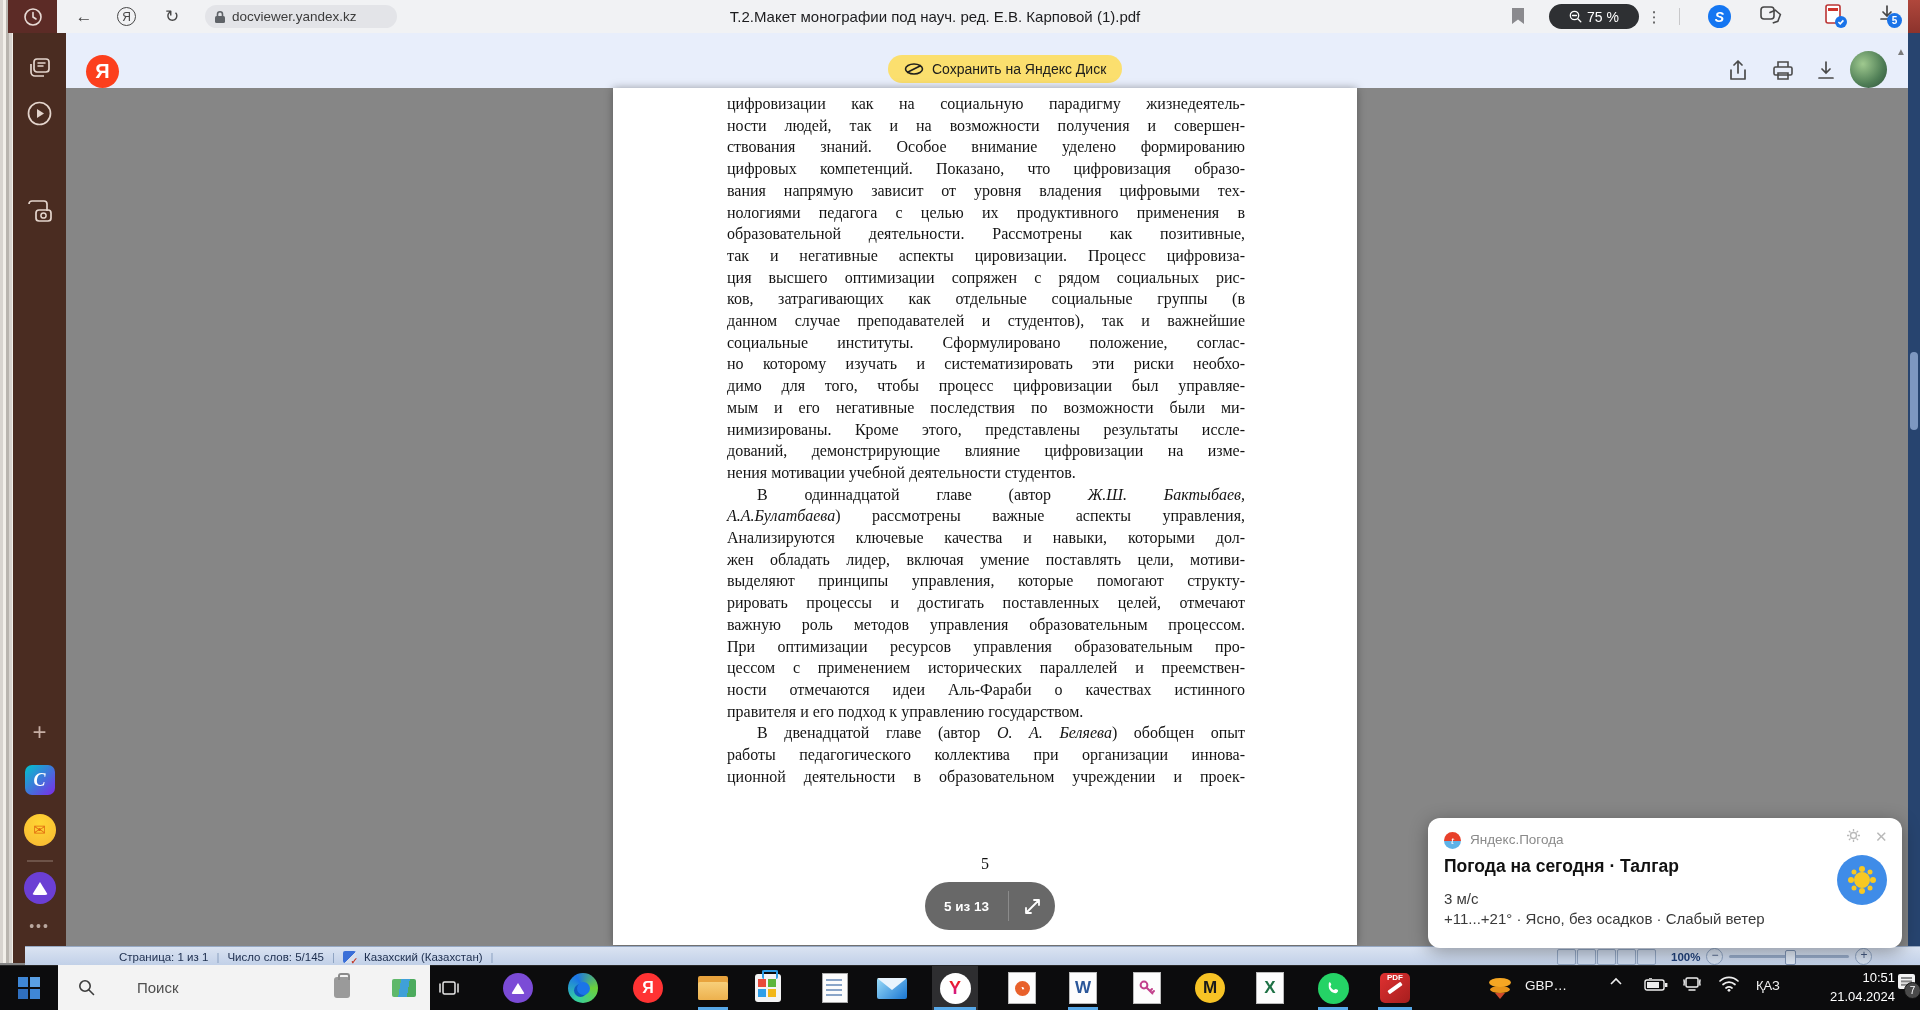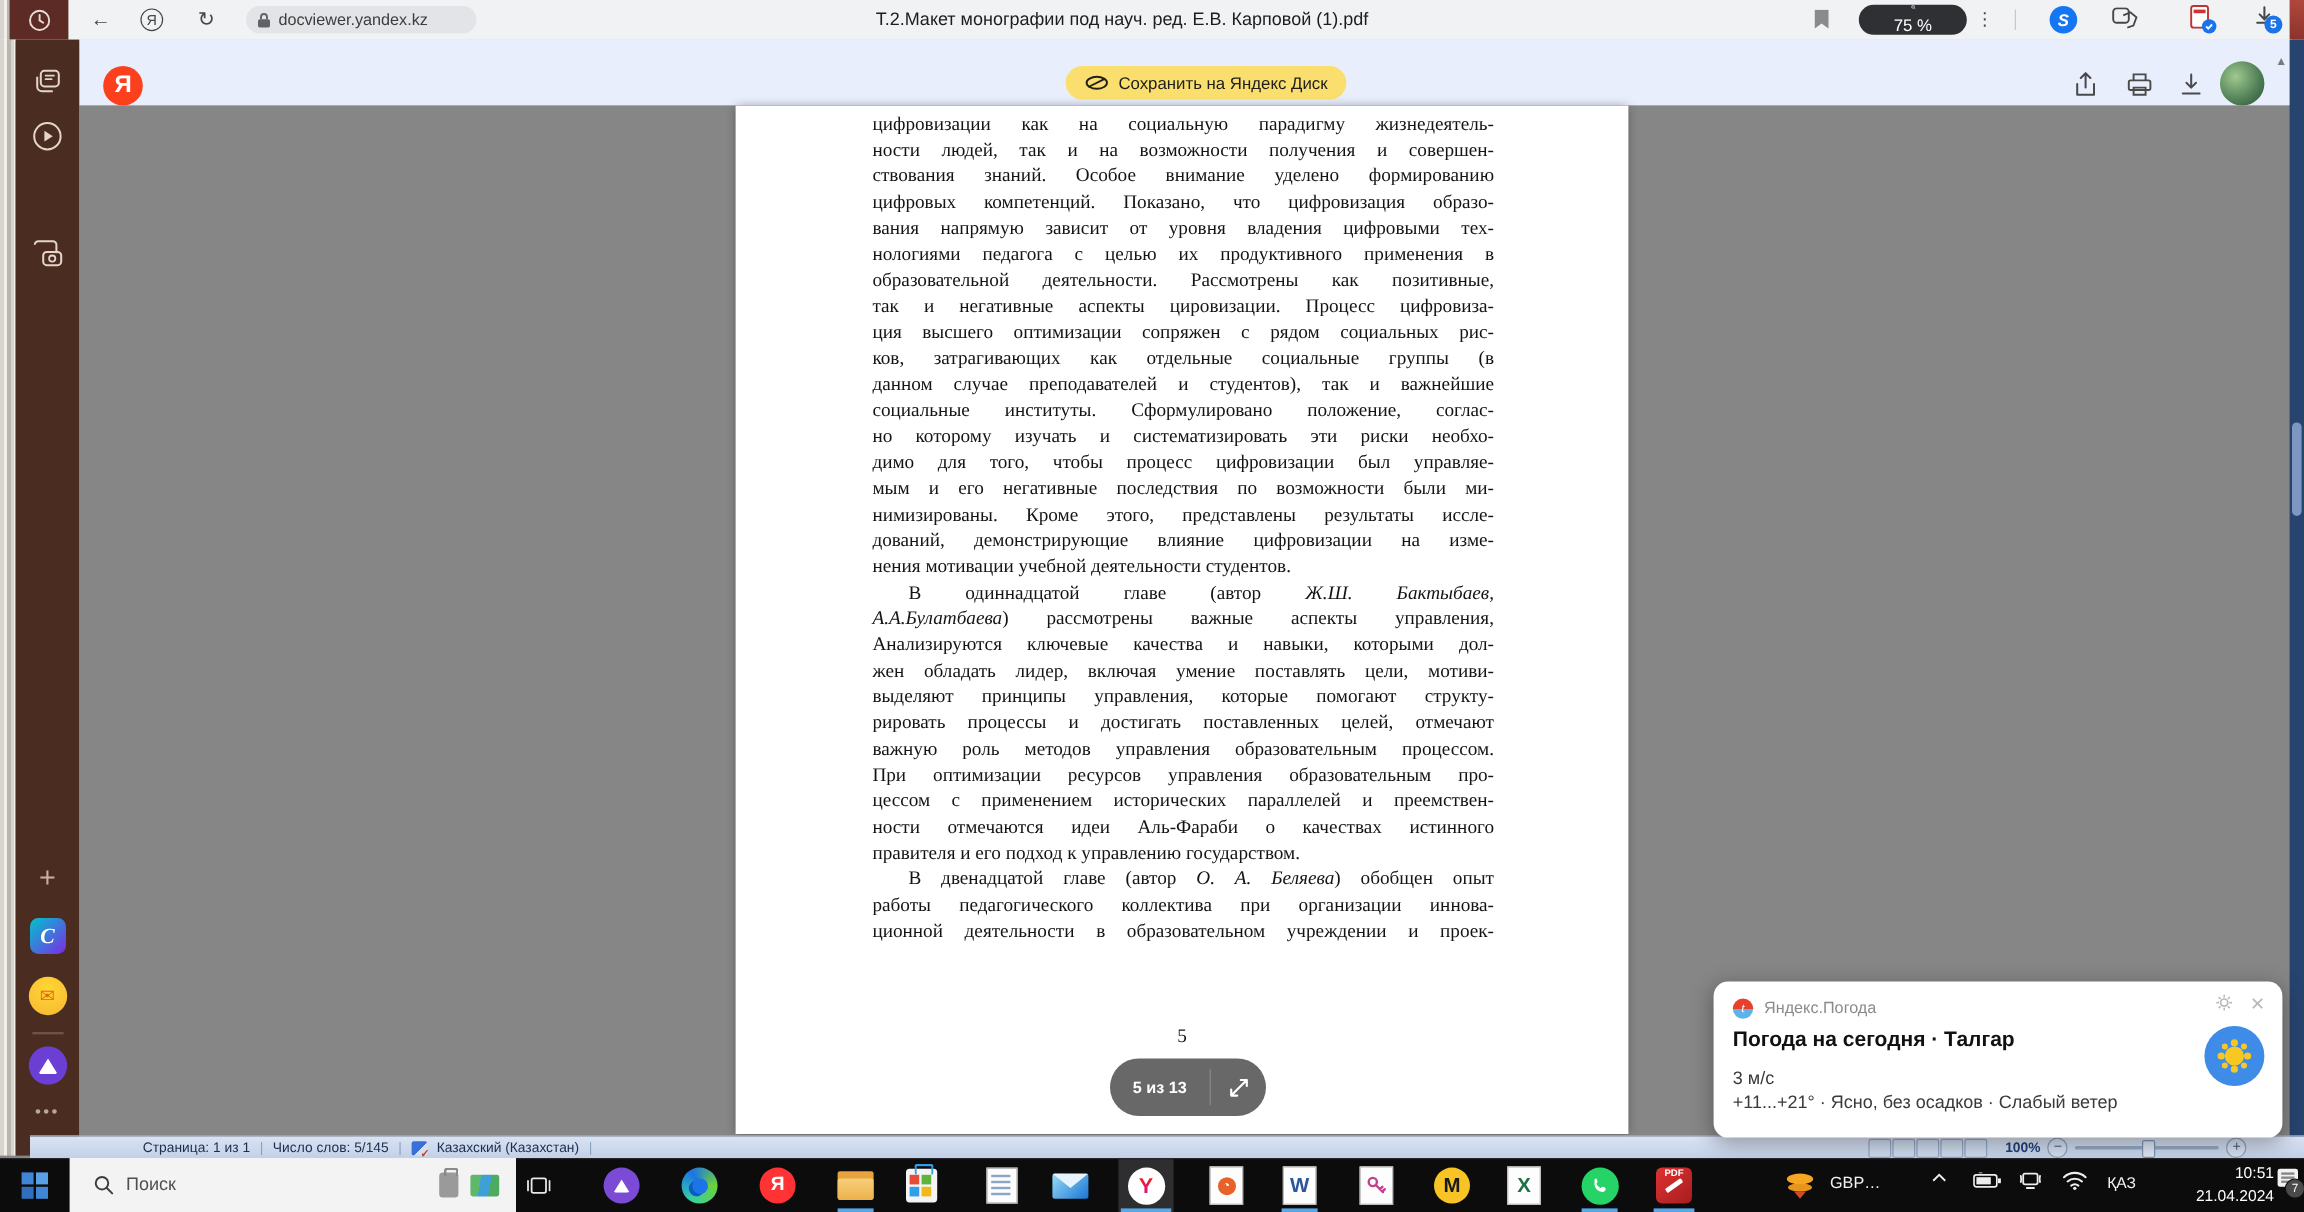--- a/index.html
+++ b/index.html
@@ -8,21 +8,21 @@
   .abs{position:absolute;}
   
   .topbar{left:0;top:0;width:1920px;height:33px;background:#f1f2f4;border-bottom:1px solid #dcdcde;}
   .tb-ic{color:#474747;font-size:17px;line-height:33px;text-align:center;cursor:default;}
   .urlchip{left:205px;top:5px;width:192px;height:23px;background:#e3e4e8;border-radius:12px;
            display:flex;align-items:center;gap:6px;padding:0 0 0 9px;box-sizing:border-box;}
   .urlchip span{font-size:13.5px;color:#3c3c3c;}
   .pagetitle{left:420px;right:470px;top:0;height:33px;line-height:33px;text-align:center;
              font-size:15px;color:#1d1d1f;white-space:nowrap;overflow:hidden;}
   .zoompill{left:1549px;top:4px;width:90px;height:25px;background:#2e3033;border-radius:13px;
-            color:#fff;display:flex;align-items:center;justify-content:center;gap:5px;font-size:14px;flex-direction:column;}
+            color:#fff;display:flex;align-items:center;justify-content:center;gap:5px;font-size:14px;}
   .bookmark{width:12px;height:16px;background:#8a8a8e;clip-path:polygon(0 0,100% 0,100% 100%,50% 72%,0 100%);}
   
   .row2{left:66px;top:33px;width:1844px;height:55px;background:#e8eefb;}
   .ylogo{left:86px;top:55px;width:33px;height:33px;border-radius:50%;background:#fc3f1d;color:#fff;
          font-weight:bold;font-size:20px;text-align:center;line-height:33px;}
   .savebtn{left:888px;top:55px;height:28px;background:#fbdf6e;border:none;border-radius:14px;
            display:flex;align-items:center;gap:8px;padding:0 16px;font-size:14px;color:#20201d;
            font-family:"Liberation Sans",sans-serif;cursor:pointer;}
   .r2ic{top:60px;width:22px;height:22px;}
   .avatar{left:1850px;top:51px;width:37px;height:37px;border-radius:50%;
@@ -86,21 +86,21 @@
   .ztrack{width:120px;height:3px;background:#93a7c4;border-radius:2px;position:relative;}
   .zthumb{position:absolute;left:56px;top:-5px;width:9px;height:13px;background:#dce5f2;border:1px solid #7e93b4;border-radius:2px;}
   .zbtn{width:15px;height:15px;border-radius:50%;background:#d3deee;border:1px solid #8ba0bf;color:#44597e;
         font-size:12px;line-height:13px;text-align:center;margin:0 6px;}
   
   .taskbar{left:0;top:965px;width:1920px;height:45px;background:#0c0c0d;border-top:1px solid #262626;}
   .startgrid{display:grid;grid-template-columns:10px 10px;grid-template-rows:10px 10px;gap:2px;}
   .startgrid i{background:#3f87d6;}
   .startgrid i:nth-child(2){background:#5aa0e4;}
   .startgrid i:nth-child(3){background:#2f6fbe;}
-  .searchbox{left:58px;top:965px;width:372px;height:45px;background:#f3f3f3;display:flex;align-items:center;}
+  .searchbox{left:58px;top:965px;width:372px;height:45px;background:#f3f3f3;display:flex;align-items:center;gap:32px;}
   .searchbox span{color:#4f4f4f;font-size:15px;margin-left:10px;flex:1;}
   .tbtile{top:971px;width:34px;height:34px;display:flex;align-items:center;justify-content:center;}
   .circ{border-radius:50%;display:flex;align-items:center;justify-content:center;}
   .uline{top:1007px;height:3px;background:#57a8e8;}
   .trayic{color:#eee;}
   .traytxt{color:#f2f2f2;font-size:13.5px;}
   .clockblk{left:1800px;top:968px;width:95px;text-align:right;color:#fff;font-size:13px;line-height:19px;}
   .letterdoc{width:26px;height:30px;background:#fdfdfd;border:1px solid #bbb;display:flex;align-items:center;
              justify-content:center;font-weight:bold;font-size:17px;}
 </style>

